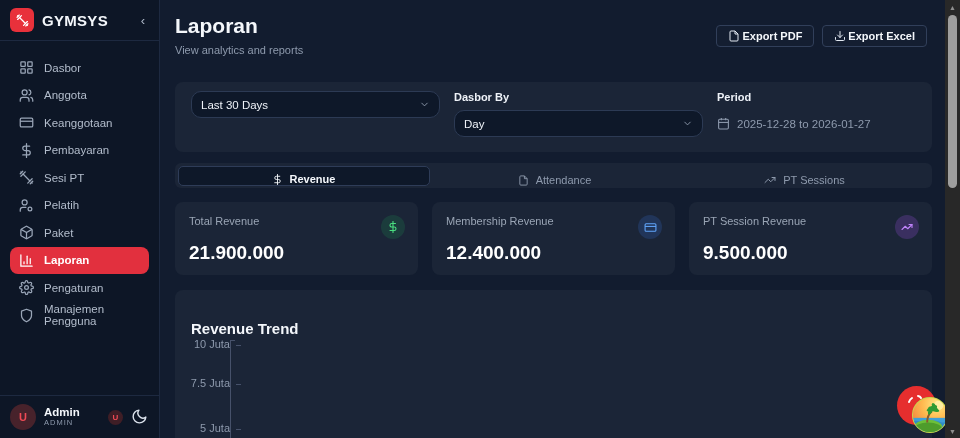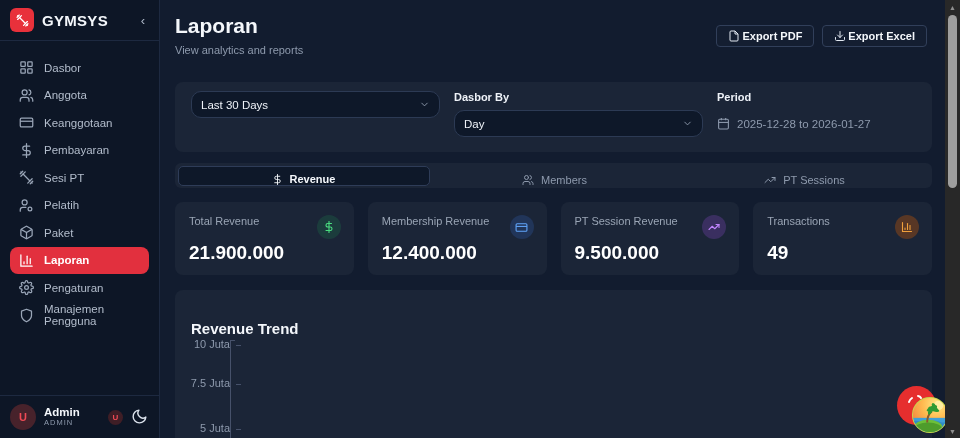--- a/index.html
+++ b/index.html
@@ -299,27 +299,25 @@
 
     <div class="tabbar">
       <div class="tab active">
         <svg width="11" height="11" viewBox="0 0 24 24" fill="none" stroke="currentColor" stroke-width="2" stroke-linecap="round">
             <line x1="12" y1="1" x2="12" y2="23"></line>
             <path d="M17 5H9.5a3.5 3.5 0 0 0 0 7h5a3.5 3.5 0 0 1 0 7H6"></path>
           </svg>
         <span>Revenue</span>
       </div>
       <div class="tab">
-        <svg width="12" height="12" viewBox="0 0 24 24" fill="none" stroke="currentColor" stroke-width="2" stroke-linecap="round">
-            <path d="M16 21v-2a4 4 0 0 0-4-4H6a4 4 0 0 0-4 4v2"></path>
-            <circle cx="9" cy="7" r="4"></circle>
-            <path d="M22 21v-2a4 4 0 0 0-3-3.87"></path>
-            <path d="M16 3.13a4 4 0 0 1 0 7.75"></path>
-          </svg>
-        <span>Members</span>
+        <svg width="11" height="11" viewBox="0 0 24 24" fill="none" stroke="currentColor" stroke-width="2" stroke-linejoin="round">
+            <path d="M14 2H6a2 2 0 0 0-2 2v16a2 2 0 0 0 2 2h12a2 2 0 0 0 2-2V8z"></path>
+            <polyline points="14 2 14 8 20 8"></polyline>
+          </svg>
+        <span>Attendance</span>
       </div>
       <div class="tab">
         <svg width="12" height="12" viewBox="0 0 24 24" fill="none" stroke="currentColor" stroke-width="2" stroke-linecap="round" stroke-linejoin="round">
             <polyline points="22 7 13.5 15.5 8.5 10.5 2 17"></polyline>
             <polyline points="16 7 22 7 22 13"></polyline>
           </svg>
         <span>PT Sessions</span>
       </div>
     </div>
 
@@ -346,32 +344,20 @@
       </div>
       <div class="stat card">
         <div class="stat-label">PT Session Revenue</div>
         <div class="stat-ico ico-purple">
           <svg width="12" height="12" viewBox="0 0 24 24" fill="none" stroke="currentColor" stroke-width="2.2" stroke-linecap="round" stroke-linejoin="round">
               <polyline points="22 7 13.5 15.5 8.5 10.5 2 17"></polyline>
               <polyline points="16 7 22 7 22 13"></polyline>
             </svg>
         </div>
         <div class="stat-value">9.500.000</div>
-      </div>
-      <div class="stat card">
-        <div class="stat-label">Transactions</div>
-        <div class="stat-ico ico-orange">
-          <svg width="12" height="12" viewBox="0 0 24 24" fill="none" stroke="currentColor" stroke-width="2.2" stroke-linecap="round">
-              <path d="M3 3v18h18"></path>
-              <path d="M18 17V9"></path>
-              <path d="M13 17V5"></path>
-              <path d="M8 17v-3"></path>
-            </svg>
-        </div>
-        <div class="stat-value">49</div>
       </div>
     </section>
 
     <section class="chart-card card">
       <div class="chart-title">Revenue Trend</div>
       <div class="y-axis"></div>
       <div class="y-tick yt-0">10 Juta</div>
       <div class="y-tick yt-1">7.5 Juta</div>
       <div class="y-tick yt-2">5 Juta</div>
     </section>

